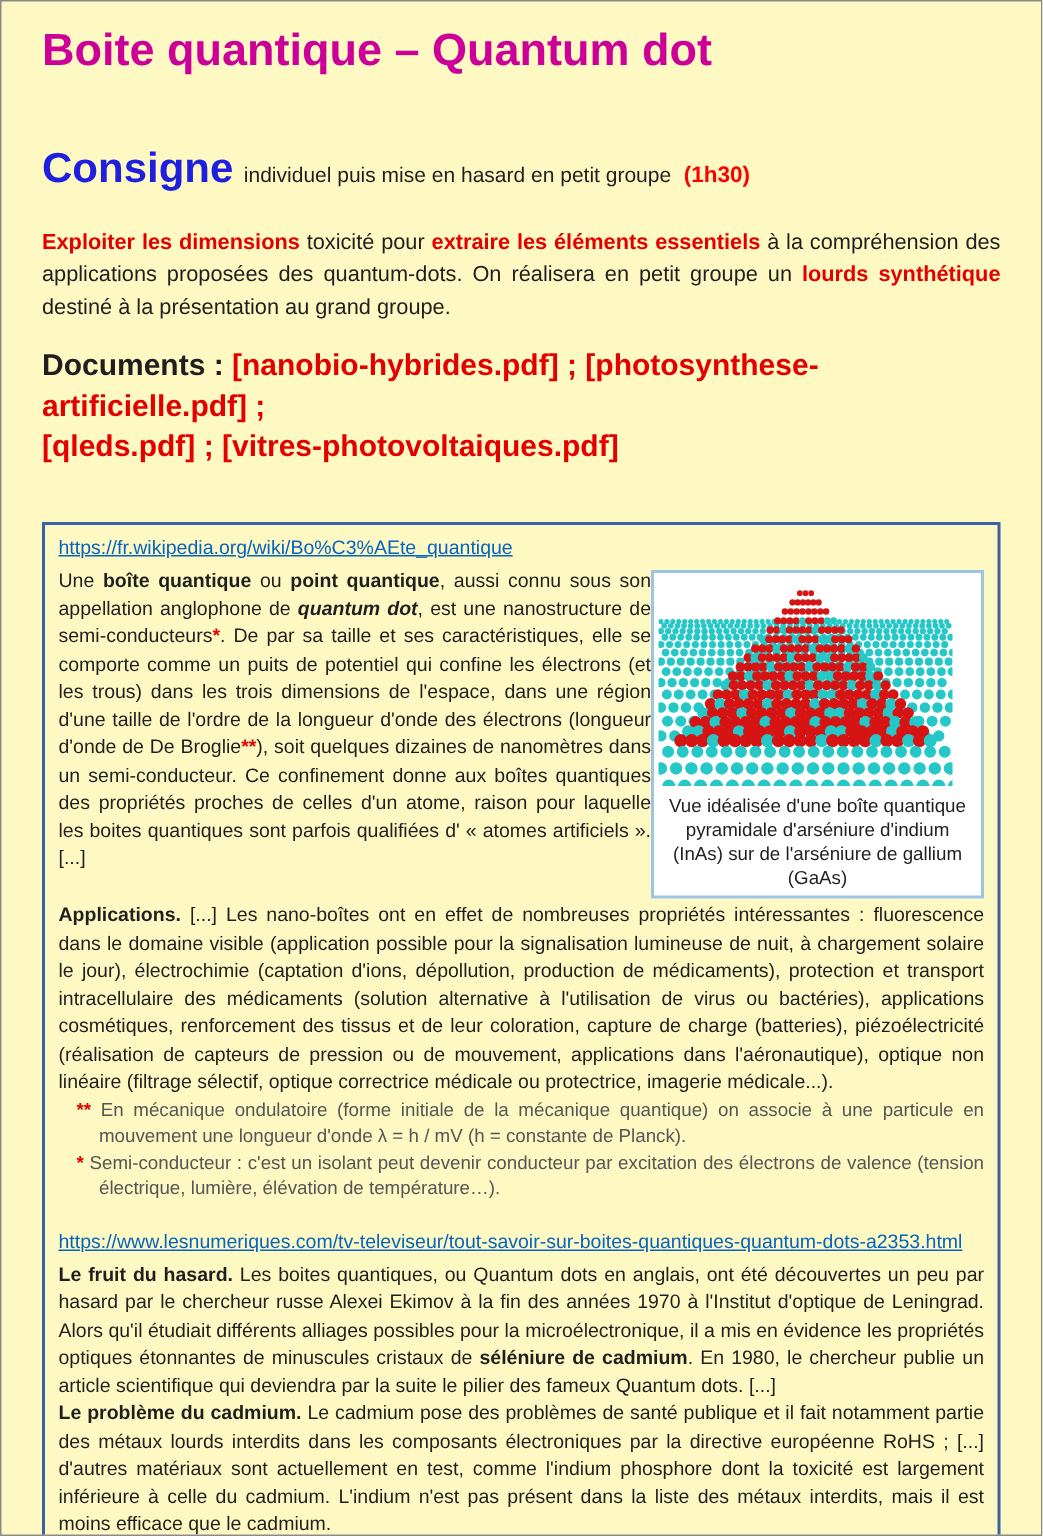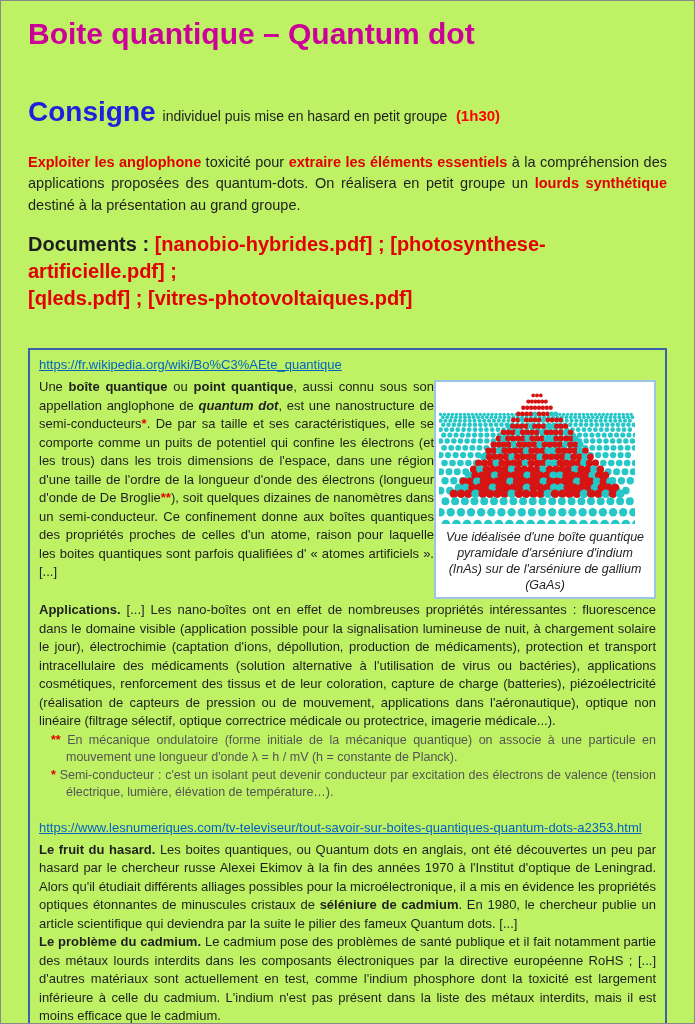--- a/index.html
+++ b/index.html
@@ -4,21 +4,21 @@
 <style>
   :root{
     --magenta:#cc0099; --blue:#1f1fe0; --red:#e30000; --red2:#ff0000;
     --link:#0563c1; --body:#1f1f1f; --footnote:#555555;
     --boxborder:#3a62a8; --figborder:#9dc3e6; --pageborder:#8a8a8a;
   }
   html,body{margin:0;padding:0;background:#fff;}
   .page{
     width:695px;height:1024px;box-sizing:border-box;
     border:1px solid var(--pageborder);
-    background:#bef264;overflow:hidden;
+    background:#fef9c3;overflow:hidden;
     font-family:"Liberation Sans",sans-serif;color:var(--body);
     padding:0 27px;
   }
   h1.title{
     margin:16px 0 0 0;font-size:30px;line-height:1.1;
     color:var(--magenta);font-weight:bold;letter-spacing:0px;
   }
   .consigne-row{margin-top:46px;white-space:nowrap;}
   .consigne{font-size:28px;font-weight:bold;color:var(--blue);}
   .consigne-note{font-size:14px;color:var(--body);margin-left:7px;}
@@ -32,21 +32,21 @@
     margin-top:36px;border:2px solid var(--boxborder);
     padding:6px 9px 8px 9px;height:690px;box-sizing:border-box;overflow:hidden;
   }
   a.link{
     display:block;font-size:13px;color:var(--link);text-decoration:underline;
     margin:0 0 3px 0;line-height:1.45;word-break:break-all;
   }
   .qd-figure{
     float:right;width:222px;box-sizing:border-box;
     border:2px solid var(--figborder);background:#fff;
-    margin:2px 0 6px 10px;padding:4px 3px 2px 3px;font-style:italic;
+    margin:2px 0 6px 10px;padding:4px 3px 2px 3px;
   }
   .qd-figure svg{display:block;width:196px;height:138px;background:#fff;}
   .qd-figure figcaption{
     font-size:12.5px;line-height:1.28;text-align:center;color:var(--body);
     padding:5px 2px 2px 2px;
   }
   p.body{margin:0;font-size:13px;line-height:18.5px;text-align:justify;color:var(--body);}
   p.clear{clear:both;}
   p.footnote{
     margin:1px 0 0 0;font-size:12.5px;line-height:17px;text-align:justify;
@@ -64,21 +64,21 @@
 
 <div class="page">
 
   <h1 class="title">Boite quantique – Quantum dot</h1>
 
   <div class="consigne-row">
     <span class="consigne">Consigne</span><span class="consigne-note">individuel puis mise en hasard en petit groupe</span>
     <span class="consigne-time">(1h30)</span>
   </div>
 
-  <p class="intro"><span class="rb">Exploiter les anglophone</span><span> toxicité pour </span><span class="rb">extraire les éléments essentiels</span><span> à la compréhension des applications proposées des quantum-dots. On réalisera en petit groupe un </span><span class="rb">lourds synthétique</span><span> destiné à la présentation au grand groupe.</span></p>
+  <p class="intro"><span class="rb">Exploiter les dimensions</span><span> toxicité pour </span><span class="rb">extraire les éléments essentiels</span><span> à la compréhension des applications proposées des quantum-dots. On réalisera en petit groupe un </span><span class="rb">lourds synthétique</span><span> destiné à la présentation au grand groupe.</span></p>
 
   <div class="documents">
     <div><span class="b">Documents : </span><span class="rb">[nanobio-hybrides.pdf] ; [photosynthese-artificielle.pdf] ;</span></div>
     <div><span class="rb">[qleds.pdf] ; [vitres-photovoltaiques.pdf]</span></div>
   </div>
 
   <div class="doc-box">
 
     <a class="link" href="#">https://fr.wikipedia.org/wiki/Bo%C3%AEte_quantique</a>
 

